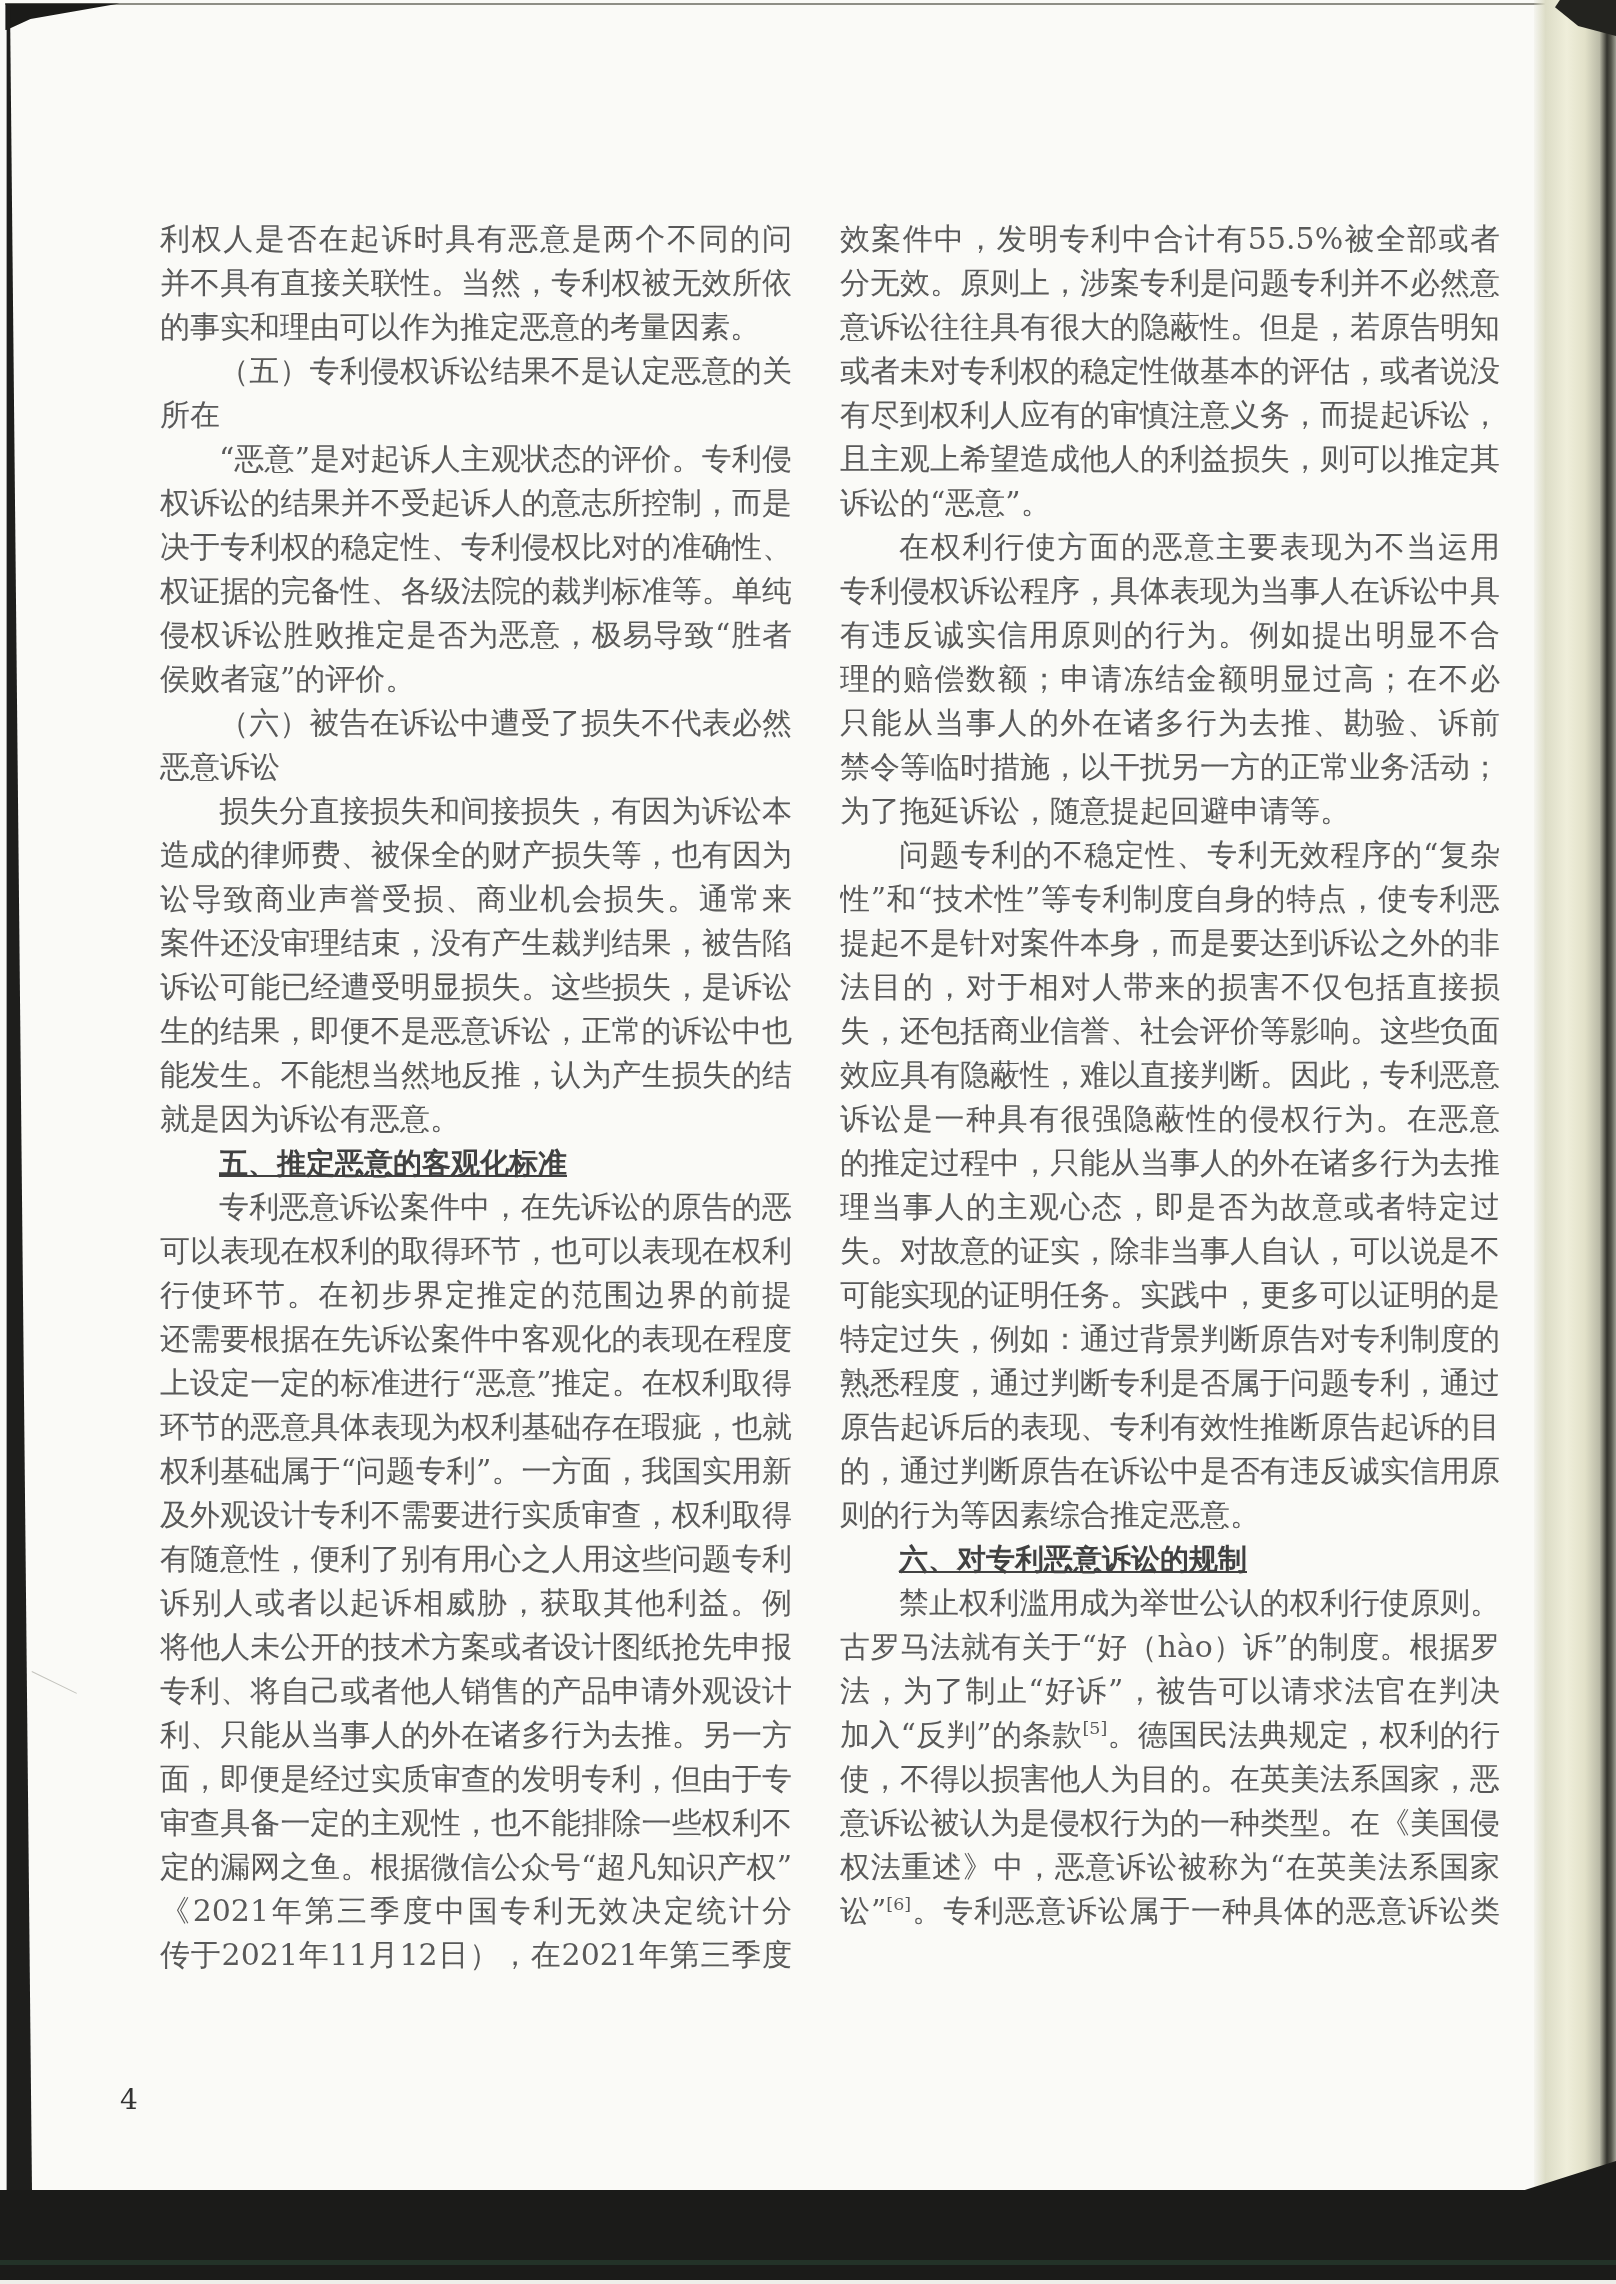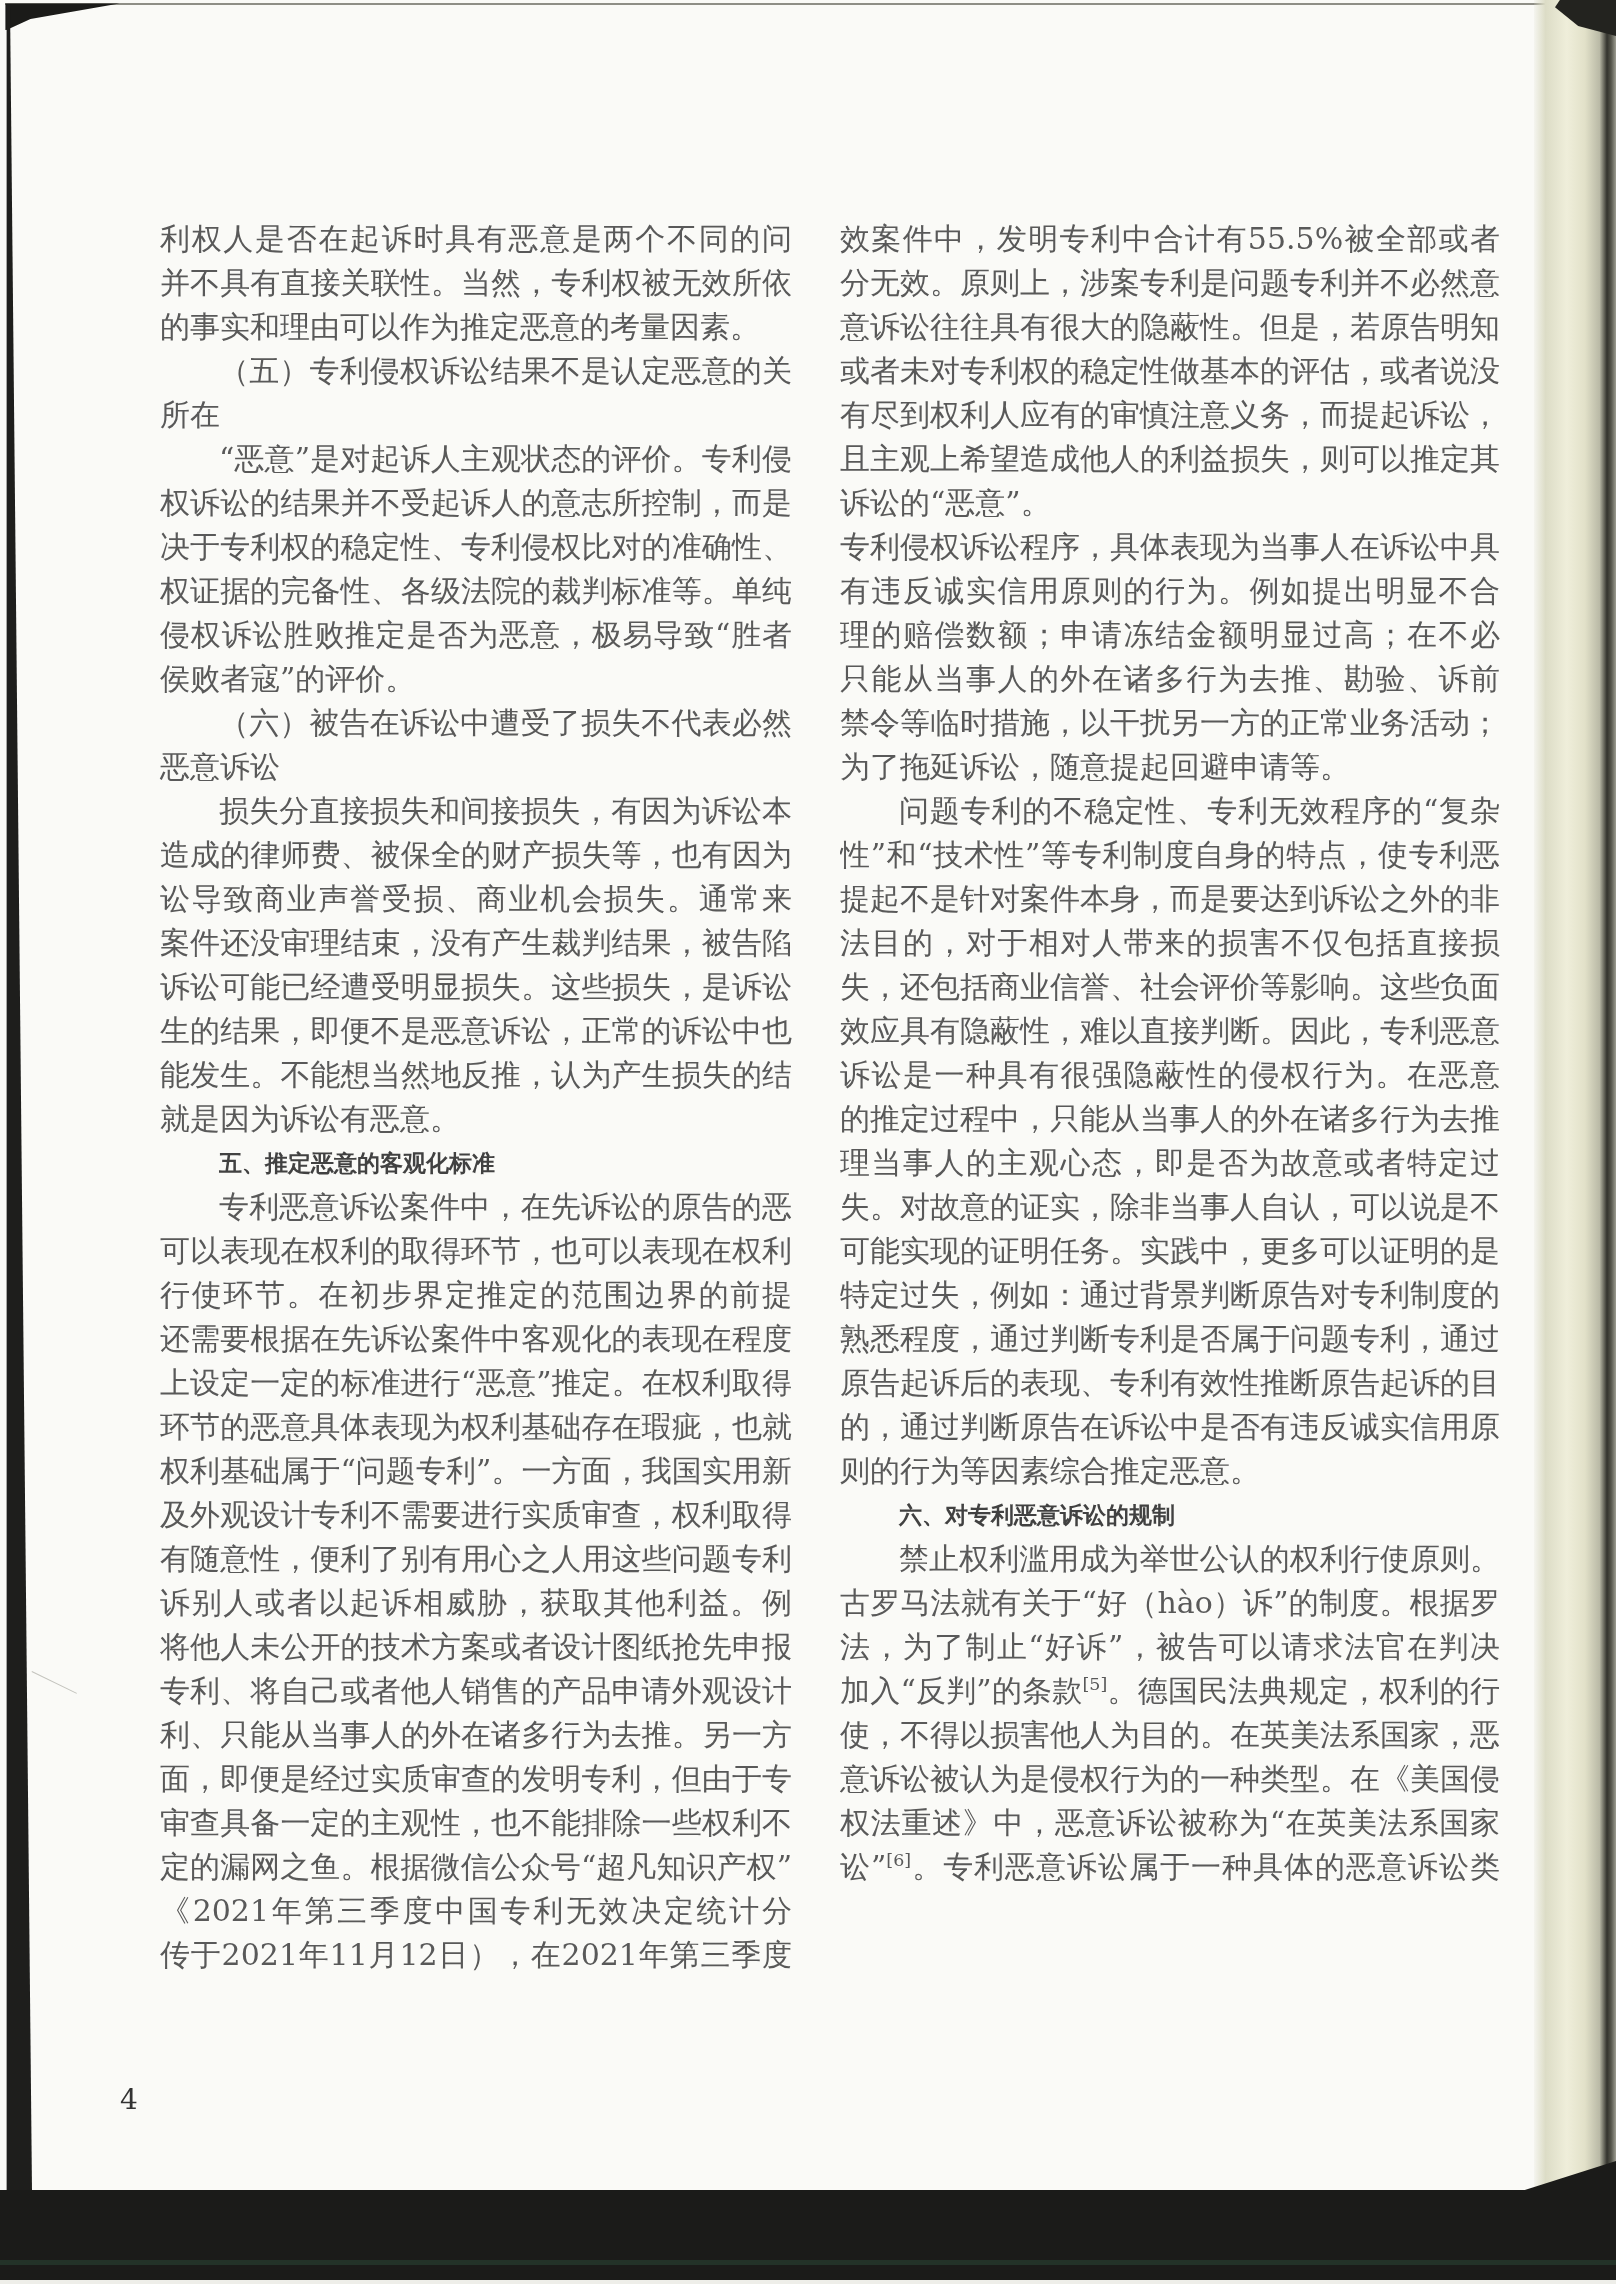--- a/index.html
+++ b/index.html
@@ -7,21 +7,21 @@
   #page{position:relative;width:1616px;height:2284px;background:#fafaf7;overflow:hidden;
         font-family:"DejaVu Serif","Liberation Serif",serif;}
   .col{position:absolute;top:217px;}
   #left-column{left:160px;width:632px;}
   #right-column{left:840px;width:660px;}
   .line{height:44px;line-height:44px;font-size:30px;color:var(--text,#595959);
         white-space:nowrap;}
   .line.just{white-space:normal;text-align:justify;text-align-last:justify;overflow:hidden;}
   .line.indent{text-indent:59px;}
   .line.heading{font-weight:700;color:var(--heading,#414141);
-        font-family:"DejaVu Sans","Liberation Sans",sans-serif;font-size:23px;}
+        font-family:"DejaVu Sans","Liberation Sans",sans-serif;font-size:29px;text-decoration:underline;}
   .line sup{font-size:17.5px;line-height:0;vertical-align:super;}
   
   #top-line{position:absolute;left:5.4px;top:3.4px;width:1569px;height:2px;background:#8e8e86;}
   #top-left-wedge{position:absolute;left:5.4px;top:3.4px;width:114px;height:27px;background:#1b1b19;
         clip-path:polygon(0 0,100% 0,22% 58%,0 100%);}
   #left-edge-wedge{position:absolute;left:0;top:0;width:40px;height:2192px;background:#1e1e1c;
         clip-path:polygon(16.6% 0.2%,25% 0.2%,80% 100%,16.6% 100%);}
   #right-band{position:absolute;left:1534px;top:0;width:82px;height:2284px;
         background:linear-gradient(90deg,rgba(215,215,195,0.15) 0%,#dcdcc6 14%,#efeeda 40%,
         #e2e1c9 62%,#b9b9a6 80%,#33332d 89%,#55554b 94%,#9d9d92 100%);}
@@ -91,20 +91,21 @@
       <div class="line body just">传于2021年11月12日），在2021年第三季度的无</div>
     </div>
   <div id="right-column" class="col">
       <div class="line body just">效案件中，发明专利中合计有55.5%被全部或者部</div>
       <div class="line body just">分无效。原则上，涉案专利是问题专利并不必然意</div>
       <div class="line body just">意诉讼往往具有很大的隐蔽性。但是，若原告明知</div>
       <div class="line body just">或者未对专利权的稳定性做基本的评估，或者说没</div>
       <div class="line body just">有尽到权利人应有的审慎注意义务，而提起诉讼，</div>
       <div class="line body just">且主观上希望造成他人的利益损失，则可以推定其</div>
       <div class="line body">诉讼的“恶意”。</div>
+      <div class="line body indent just">在权利行使方面的恶意主要表现为不当运用</div>
       <div class="line body just">专利侵权诉讼程序，具体表现为当事人在诉讼中具</div>
       <div class="line body just">有违反诚实信用原则的行为。例如提出明显不合</div>
       <div class="line body just">理的赔偿数额；申请冻结金额明显过高；在不必要、</div>
       <div class="line body just">只能从当事人的外在诸多行为去推、勘验、诉前</div>
       <div class="line body just">禁令等临时措施，以干扰另一方的正常业务活动；</div>
       <div class="line body">为了拖延诉讼，随意提起回避申请等。</div>
       <div class="line body indent just">问题专利的不稳定性、专利无效程序的“复杂</div>
       <div class="line body just">性”和“技术性”等专利制度自身的特点，使专利恶</div>
       <div class="line body just">提起不是针对案件本身，而是要达到诉讼之外的非</div>
       <div class="line body just">法目的，对于相对人带来的损害不仅包括直接损</div>

